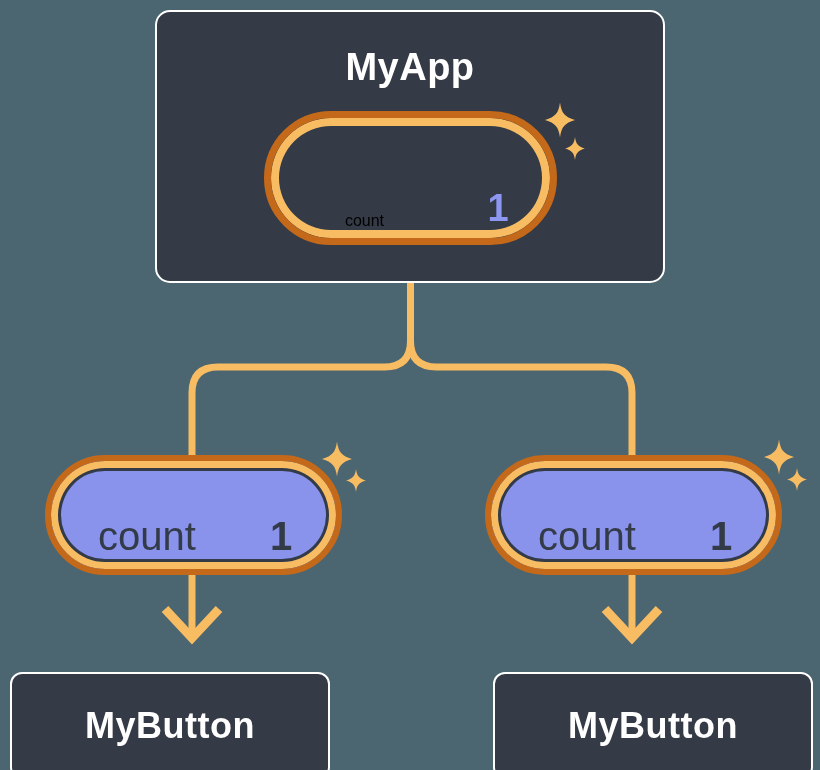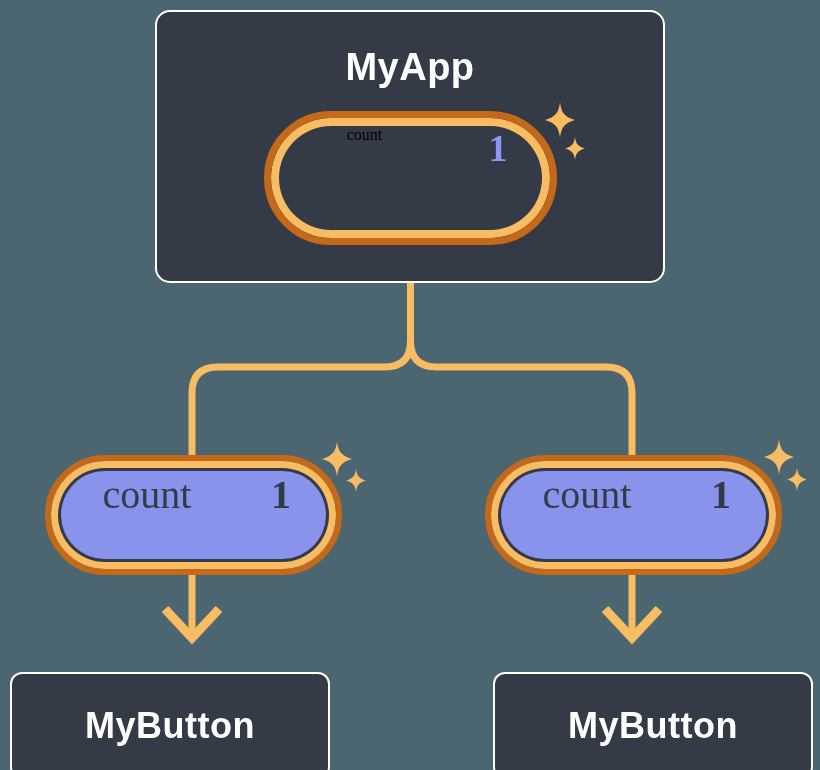--- a/index.html
+++ b/index.html
@@ -52,21 +52,21 @@
     font-size: 38px; font-weight: 700; letter-spacing: 0.5px;
   }
   .leaf-label {
     color: var(--white); font-size: 36px; font-weight: 600; letter-spacing: 0.5px;
   }
 
   
   .pill {
     position: absolute; z-index: 2;
     border-radius: 999px;
-    display: flex; align-items: flex-start; font-family: Liberation Serif, serif;
+    display: flex; align-items: flex-end;
   }
   .pill-state {
     left: 264px; top: 111px; width: 293px; height: 134px;
     background: var(--card);
     border: 7px solid var(--orange-dark);
     box-shadow: inset 0 0 0 8px var(--orange-light);
     padding: 8px;
   }
   .pill-state .pill-value { color: var(--periwinkle); font-size: 38px; font-weight: 700; }
   .pill-state .pill-divider { width: 4px; background: var(--orange-light); }

